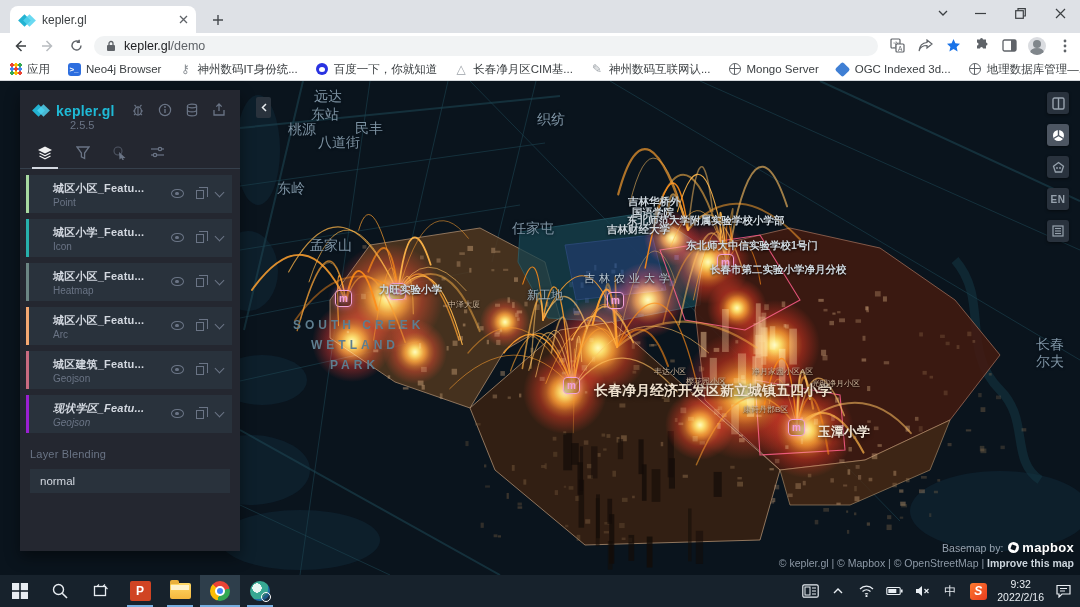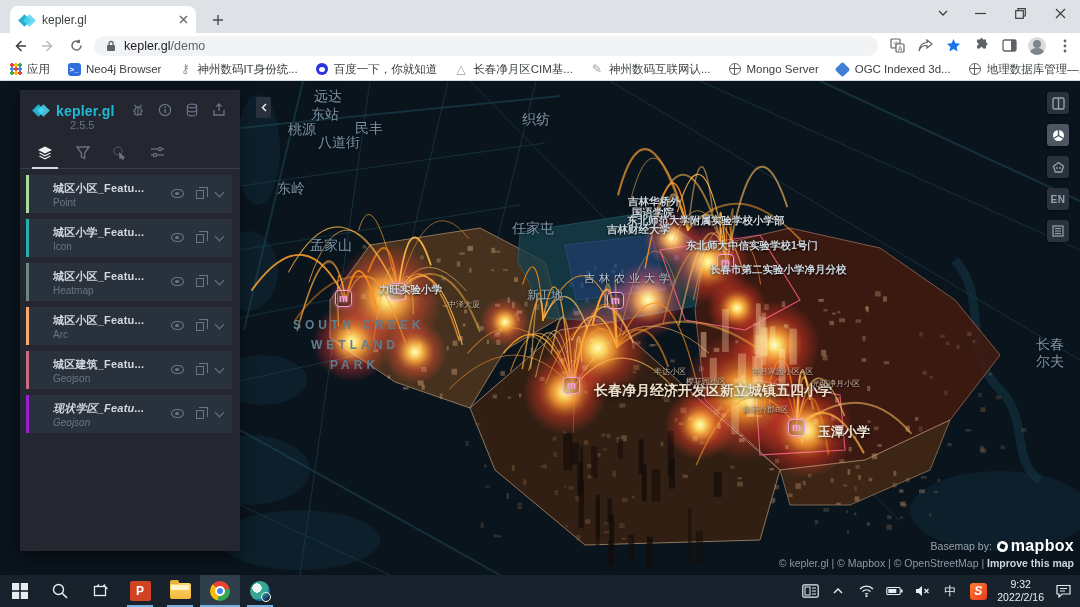--- a/index.html
+++ b/index.html
@@ -64,21 +64,21 @@
   .ml-b2{font-size:13px;font-weight:bold;color:#f0e6d8;text-shadow:0 1px 4px rgba(0,0,0,.95);}
   .ml-p{font-size:12px;font-weight:bold;color:#5e7d8e;letter-spacing:4px;}
   .ml-t{font-size:8px;color:#cbb49a;text-shadow:0 1px 2px rgba(0,0,0,.9);}
   .marker{position:absolute;width:17px;height:17px;border:1.6px solid #f2a3d8;border-radius:4px;color:#f2a3d8;display:flex;align-items:center;justify-content:center;font-size:10px;font-weight:bold;background:rgba(40,10,30,.25);text-shadow:0 0 4px #ff9ae0;box-shadow:0 0 6px rgba(242,120,200,.6);}
   .map-ctl{position:absolute;left:1047px;width:22px;height:22px;border-radius:3px;background:#29323d;color:#97a2ad;display:flex;align-items:center;justify-content:center;cursor:pointer;box-shadow:0 1px 3px rgba(0,0,0,.5);}
   .map-ctl.active{background:#4d5662;color:#fff;}
   .map-ctl.en{font-size:10px;font-weight:bold;letter-spacing:.5px;}
   .attrib{position:absolute;right:6px;bottom:6px;text-align:left;}
   .attrib .row1{display:flex;align-items:center;justify-content:flex-end;gap:5px;margin-bottom:2px;}
   .basemap-by{font-size:10.5px;color:#97a3b0;}
-  .mapbox-logo{display:flex;align-items:center;gap:3px;color:#fff;font-weight:bold;font-size:16px;letter-spacing:.3px;}
+  .mapbox-logo{display:flex;align-items:center;gap:3px;color:#fff;font-weight:bold;font-size:13px;letter-spacing:.3px;}
   .mb-circle{width:11px;height:11px;border-radius:50%;background:#fff;position:relative;}
   .mb-circle::after{content:'';position:absolute;left:3px;top:3px;width:5px;height:5px;background:#0a141d;border-radius:1px;transform:rotate(20deg);}
   .credits{font-size:10.5px;color:#8d99a6;}
   .credits b{color:#cbd4dc;}
   .collapse-btn{position:absolute;left:256px;top:97px;width:15px;height:21px;background:#29323c;color:#e8ecef;display:flex;align-items:center;justify-content:center;border-radius:2px;cursor:pointer;font-size:10px;}
 
   
   .panel{position:absolute;left:20px;top:90px;width:220px;height:461px;background:#242730;color:#d3d8e0;box-shadow:0 6px 14px rgba(0,0,0,.45);}
   .p-head{padding:13px 14px 6px 14px;display:flex;align-items:flex-start;}
   .p-logo{display:flex;align-items:center;gap:6px;}
@@ -595,21 +595,21 @@
     <div class="marker" style="left:607px;top:211px">m</div>
     <div class="marker" style="left:717px;top:173px">m</div>
     <div class="marker" style="left:788px;top:338px">m</div>
     <div class="marker" style="left:335px;top:209px">m</div>
 
     <span class="ml ml-s" style="left:314px;top:7px">远达</span>
     <span class="ml ml-s" style="left:311px;top:25px">东站</span>
     <span class="ml ml-s" style="left:288px;top:40px">桃源</span>
     <span class="ml ml-s" style="left:318px;top:53px">八道街</span>
     <span class="ml ml-s" style="left:355px;top:39px">民丰</span>
-    <span class="ml ml-s" style="left:522px;top:30px">织纺</span>
+    <span class="ml ml-s" style="left:537px;top:30px">织纺</span>
     <span class="ml ml-s" style="left:277px;top:99px">东岭</span>
     <span class="ml ml-s" style="left:310px;top:156px">孟家山</span>
     <span class="ml ml-s" style="left:512px;top:139px">任家屯</span>
     <span class="ml ml-s2" style="left:527px;top:206px">新工地</span>
     <span class="ml ml-s" style="left:1036px;top:255px">长春</span>
     <span class="ml ml-s" style="left:1036px;top:272px">尔夫</span>
     <span class="ml ml-w" style="left:628px;top:114px">吉林华桥外</span>
     <span class="ml ml-w" style="left:632px;top:125px">国语学院</span>
     <span class="ml ml-w" style="left:627px;top:133px">东北师范大学附属实验学校小学部</span>
     <span class="ml ml-w" style="left:607px;top:142px">吉林财经大学</span>
@@ -938,20 +938,24 @@
     <div class="layer-row r5">
       <div class="lr-name">现状学区_Featu...</div>
       <div class="lr-type">Geojson</div>
       <div class="lr-icons">
           <span class="i-eye"></span>
           <span class="i-copy"></span>
           <span class="i-chev"></span>
         </div>
     </div>
 
+    <div class="blend">
+      <div class="blend-label">Layer Blending</div>
+      <div class="blend-select">normal</div>
+    </div>
   </aside>
 
   <div class="collapse-btn">
     <svg width="6" height="9" viewBox="0 0 6 9">
         <path d="M5 1 L1.5 4.5 L5 8" fill="none" stroke="#e8ecef" stroke-width="1.5"></path>
       </svg>
   </div>
 
   <div class="taskbar">
     <span class="tb-app">

